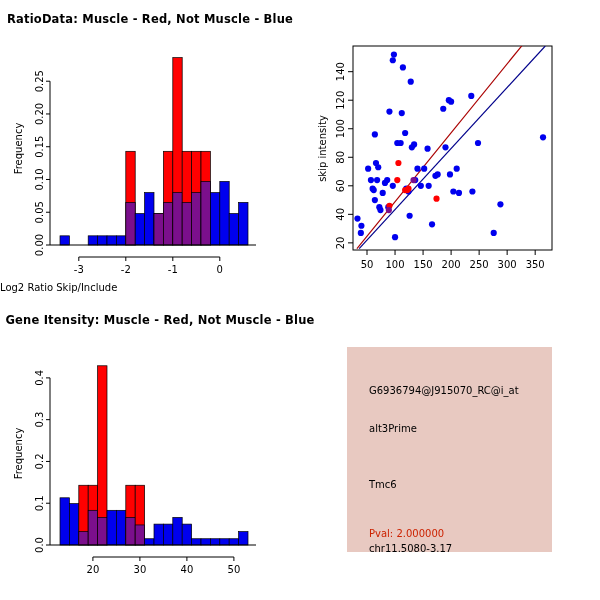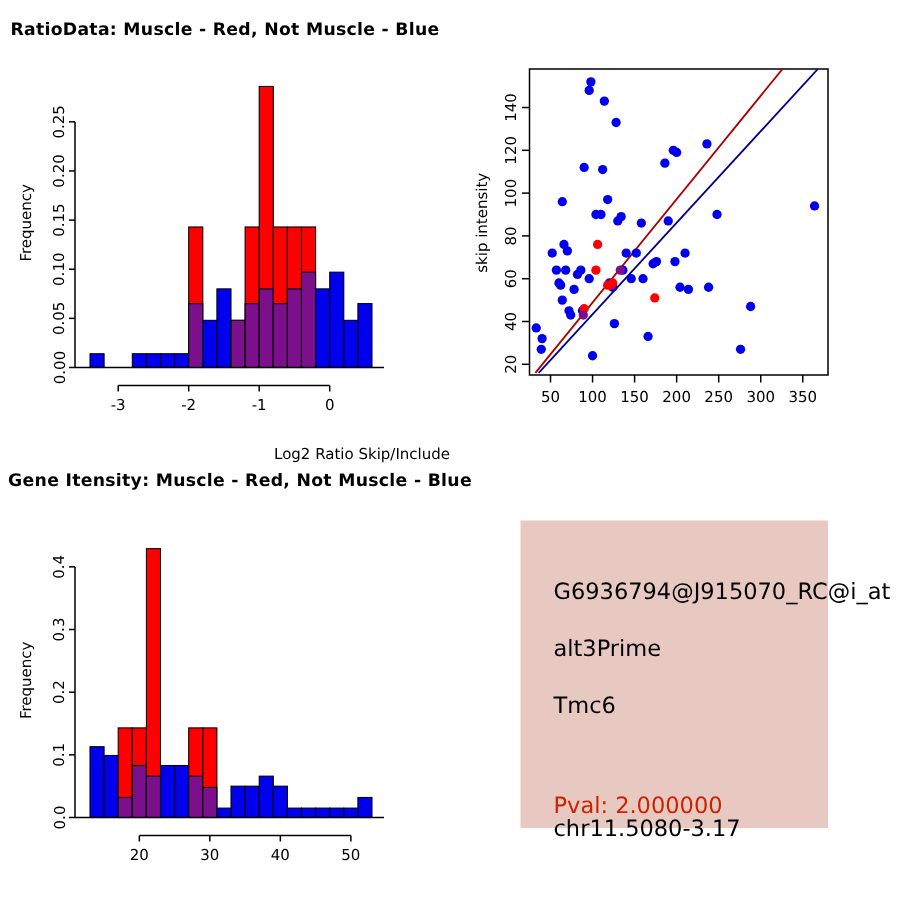--- a/index.html
+++ b/index.html
@@ -7,21 +7,21 @@
   #root{position:relative;width:600px;height:600px;overflow:hidden;padding-left:25px;}
   .panel{position:absolute;}
   .ptitle{
     position:absolute;text-align:center;font-weight:bold;font-size:11.5px;
     letter-spacing:.2px;white-space:nowrap;font-family:"DejaVu Sans",sans-serif;
   }
   .axlabel{position:absolute;font-size:10px;white-space:nowrap;}
   .vrot{transform:rotate(-90deg);transform-origin:50% 50%;}
   svg{display:block;}
   .infobox{position:absolute;}
-  .infoline{position:absolute;font-size:15px;white-space:nowrap;font-family:"DejaVu Sans",sans-serif;text-align:right;}
+  .infoline{position:absolute;font-size:10px;white-space:nowrap;font-family:"DejaVu Sans",sans-serif;text-align:right;}
 </style>
 </head>
 <body>
 
 <div id="root">
 
   <div class="panel" style="left:0;top:0;width:300px;height:300px;">
     <div class="ptitle" style="left:0;top:12px;width:300px;">RatioData: Muscle - Red, Not Muscle - Blue</div>
     <svg id="svg-ratio" width="300" height="300">
         <g>
@@ -68,21 +68,21 @@
         <path d="M78.8 257 L78.8 261" stroke="#000" stroke-width="1"></path>
         <text x="78.8" y="273" font-size="10" font-family="&quot;DejaVu Sans&quot;, sans-serif" text-anchor="middle" fill="#000">-3</text>
         <path d="M125.8 257 L125.8 261" stroke="#000" stroke-width="1"></path>
         <text x="125.8" y="273" font-size="10" font-family="&quot;DejaVu Sans&quot;, sans-serif" text-anchor="middle" fill="#000">-2</text>
         <path d="M172.8 257 L172.8 261" stroke="#000" stroke-width="1"></path>
         <text x="172.8" y="273" font-size="10" font-family="&quot;DejaVu Sans&quot;, sans-serif" text-anchor="middle" fill="#000">-1</text>
         <path d="M219.79999999999998 257 L219.79999999999998 261" stroke="#000" stroke-width="1"></path>
         <text x="219.79999999999998" y="273" font-size="10" font-family="&quot;DejaVu Sans&quot;, sans-serif" text-anchor="middle" fill="#000">0</text>
         <path d="M50 245 L256 245" stroke="#000" stroke-width="1"></path>
       </svg>
-    <div class="axlabel" style="left:0;top:282px;width:300px;text-align:right;margin-top:16px;">Log2 Ratio Skip/Include</div>
+    <div class="axlabel" style="left:0;top:282px;width:300px;text-align:left;">Log2 Ratio Skip/Include</div>
     <div class="axlabel vrot" style="left:-27px;top:143px;width:90px;text-align:center;">Frequency</div>
   </div>
 
   <div class="panel" style="left:300px;top:0;width:300px;height:300px;">
     <svg id="svg-scatter" width="300" height="300">
         <rect x="53" y="46" width="199" height="204" fill="none" stroke="#000" stroke-width="1"></rect>
         <defs>
           <clipPath id="scClip">
             <rect x="53" y="46" width="199" height="204"></rect>
           </clipPath>
@@ -242,18 +242,18 @@
         <path d="M233.9 257 L233.9 261" stroke="#000" stroke-width="1"></path>
         <text x="233.9" y="273" font-size="10" font-family="&quot;DejaVu Sans&quot;, sans-serif" text-anchor="middle" fill="#000">50</text>
         <path d="M50 245 L256 245" stroke="#000" stroke-width="1"></path>
       </svg>
     <div class="axlabel vrot" style="left:-27px;top:148px;width:90px;text-align:center;">Frequency</div>
   </div>
 
   <div class="infobox" id="infobox" style="left: 347px; top: 347px; width: 205px; height: 205px; background: rgb(232, 201, 193);">
     <div class="infoline" style="left:22px;top:38px;">G6936794@J915070_RC@i_at</div>
     <div class="infoline" style="left:22px;top:76px;">alt3Prime</div>
-    <div class="infoline" style="left:22px;top:114px;">Tmc6</div>
+    <div class="infoline" style="left:22px;top:132px;">Tmc6</div>
     <div class="infoline" style="left:22px;top:152px;margin-top:44px;">chr11.5080-3.17</div>
     <div class="infoline" id="pval-line" style="left: 22px; top: 181px; color: rgb(204, 34, 0);">Pval: 2.000000</div>
   </div>
 
 </div>
 
 </body></html>

